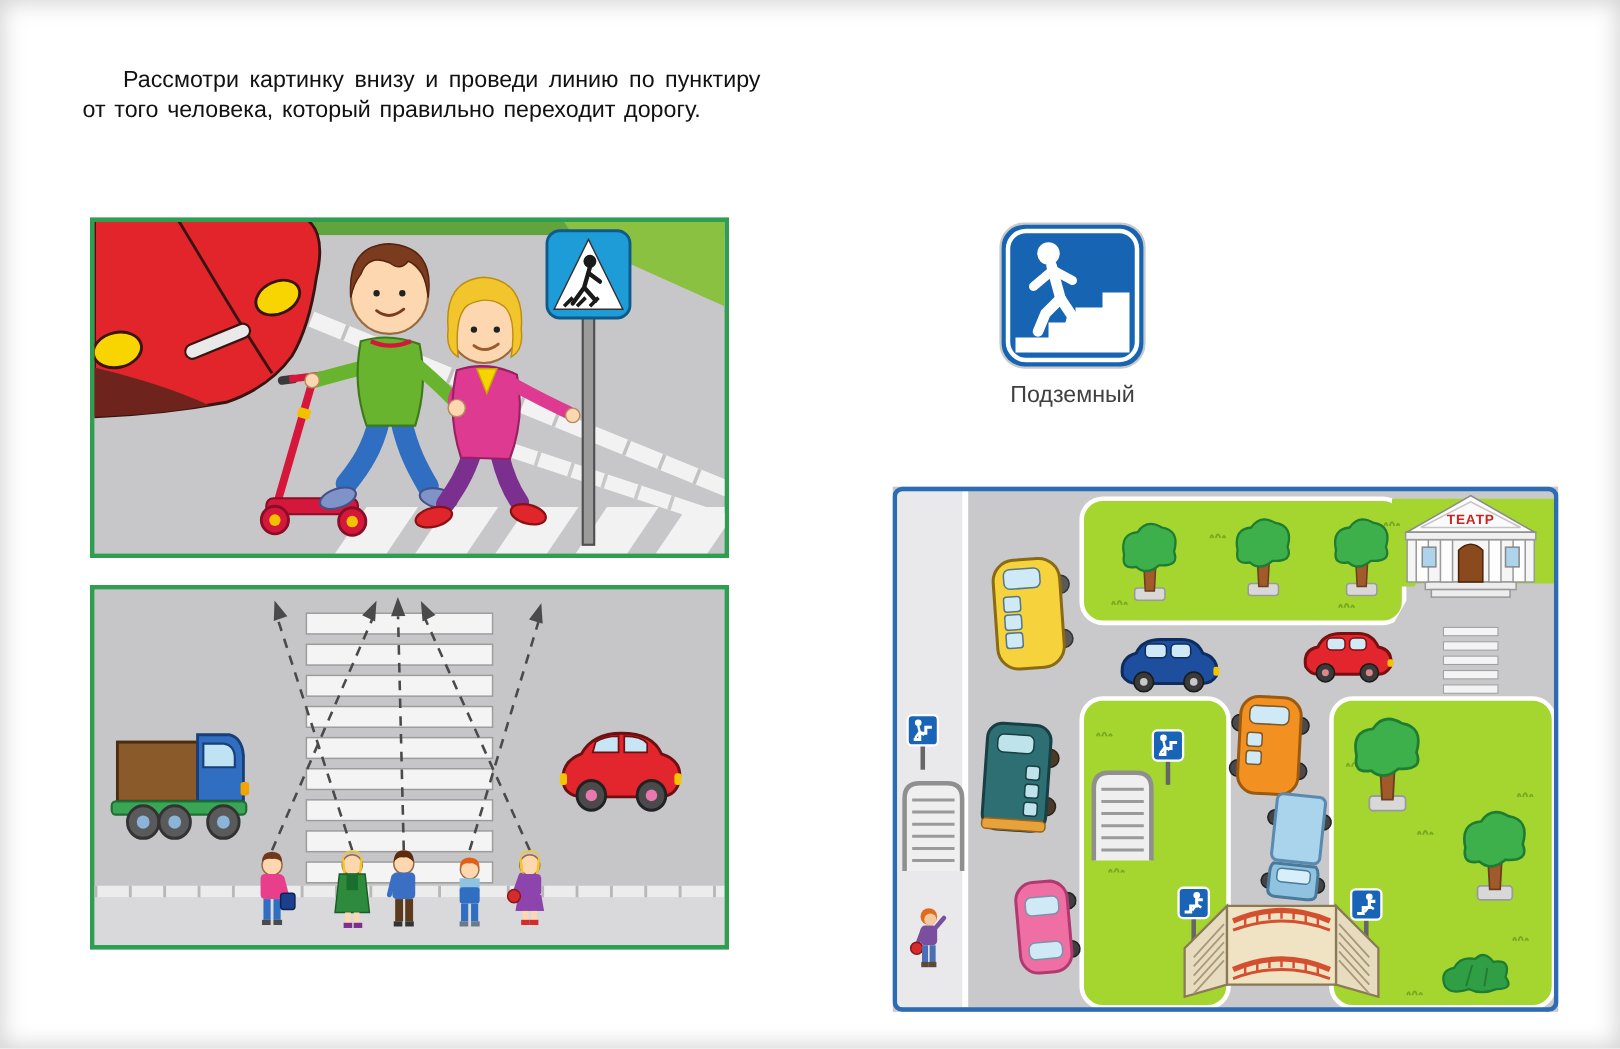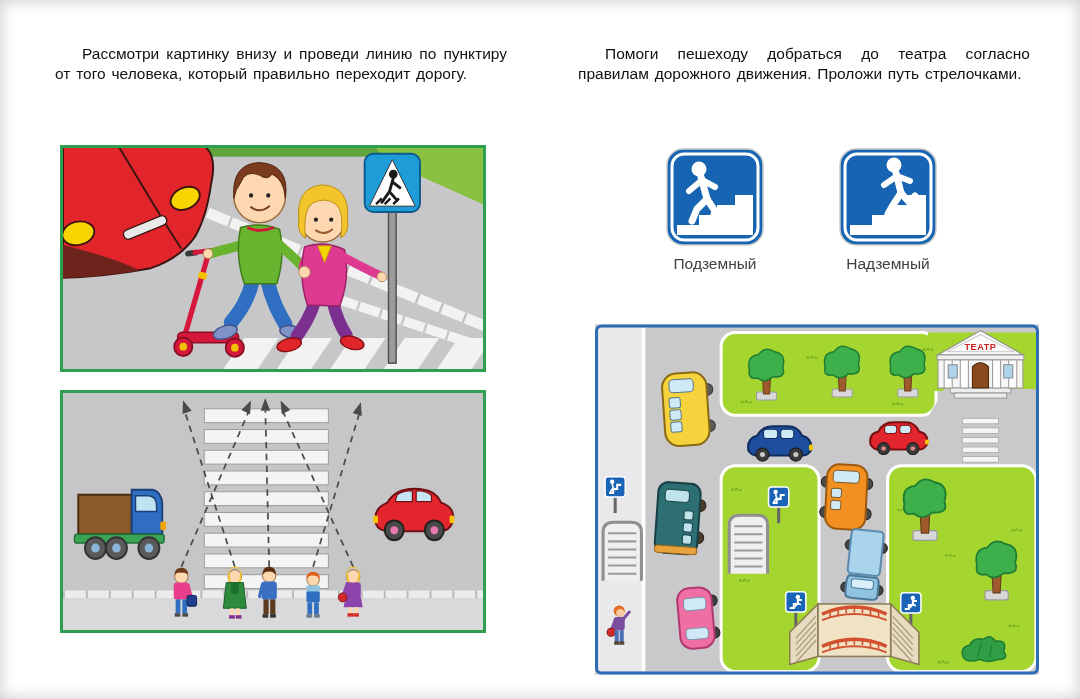--- a/index.html
+++ b/index.html
@@ -245,56 +245,39 @@
         <circle cx="293" cy="207" r="4.5" fill="#d42b2b" stroke="#8a1515"></circle>
         <rect x="299" y="217" width="4" height="7" fill="#fcd7b0"></rect>
         <rect x="305" y="217" width="4" height="7" fill="#fcd7b0"></rect>
         <rect x="298" y="223" width="6" height="3.5" fill="#d42b2b"></rect>
         <rect x="304" y="223" width="6" height="3.5" fill="#d42b2b"></rect>
       </g>
     </svg>
   </figure>
 
   <section class="textblock right">
-    <p>Помоги пешеходу добраться до театра согласно правилам дорожного движения. Проложи путь стрелочками.</p>
   </section>
 
   <div class="sign-item s1">
     <svg viewBox="0 0 100 100">
       <rect x="2" y="2" width="96" height="96" rx="16" fill="#1664b2" stroke="#c9c9c9" stroke-width="1.5"></rect>
       <rect x="7" y="7" width="86" height="86" rx="12" fill="none" stroke="#ffffff" stroke-width="3"></rect>
       <path d="M12,88 L12,78 L34,78 L34,68 L52,68 L52,58 L70,58 L70,48 L88,48 L88,88 Z" fill="#ffffff"></path>
       <g fill="none" stroke="#ffffff" stroke-width="7" stroke-linecap="round">
         <circle cx="34" cy="22" r="7.5" fill="#ffffff" stroke="none"></circle>
         <path d="M36,30 L42,52"></path>
         <path d="M37,33 L24,44" stroke-width="6"></path>
         <path d="M37,33 L50,40" stroke-width="6"></path>
         <path d="M42,52 L32,62 L27,74"></path>
         <path d="M42,52 L50,64 L47,75"></path>
       </g>
     </svg>
     <div class="sign-label">Подземный</div>
   </div>
 
-  <div class="sign-item s2">
-    <svg viewBox="0 0 100 100">
-      <rect x="2" y="2" width="96" height="96" rx="16" fill="#1664b2" stroke="#c9c9c9" stroke-width="1.5"></rect>
-      <rect x="7" y="7" width="86" height="86" rx="12" fill="none" stroke="#ffffff" stroke-width="3"></rect>
-      <path d="M12,88 L12,78 L34,78 L34,68 L52,68 L52,58 L70,58 L70,48 L88,48 L88,88 Z" fill="#ffffff"></path>
-      <g fill="none" stroke="#ffffff" stroke-width="7" stroke-linecap="round">
-        <circle cx="56" cy="18" r="7.5" fill="#ffffff" stroke="none"></circle>
-        <path d="M58,26 L63,46"></path>
-        <path d="M59,29 L46,38" stroke-width="6"></path>
-        <path d="M59,29 L72,34" stroke-width="6"></path>
-        <path d="M63,46 L71,55 L77,49"></path>
-        <path d="M63,46 L55,58 L50,67"></path>
-      </g>
-    </svg>
-    <div class="sign-label">Надземный</div>
-  </div>
 
   <figure class="map">
     <svg viewBox="0 0 440 347">
       <defs>
         <g id="tree">
           <rect x="-10" y="12" width="20" height="8" rx="2" fill="#d8d8d8" stroke="#9a9a9a"></rect>
           <path d="M-3,14 L-4,-4 L4,-4 L3,14 Z" fill="#a05a2c" stroke="#6b3e1d"></path>
           <path d="M-17,-10 Q-20,-24 -8,-25 Q-2,-34 8,-28 Q20,-26 16,-12 Q20,-2 6,-3 Q-2,4 -9,-2 Q-19,0 -17,-10 Z" fill="#3db04b" stroke="#1e7c33" stroke-width="1.5"></path>
         </g>
         <g id="stairsEntry">

